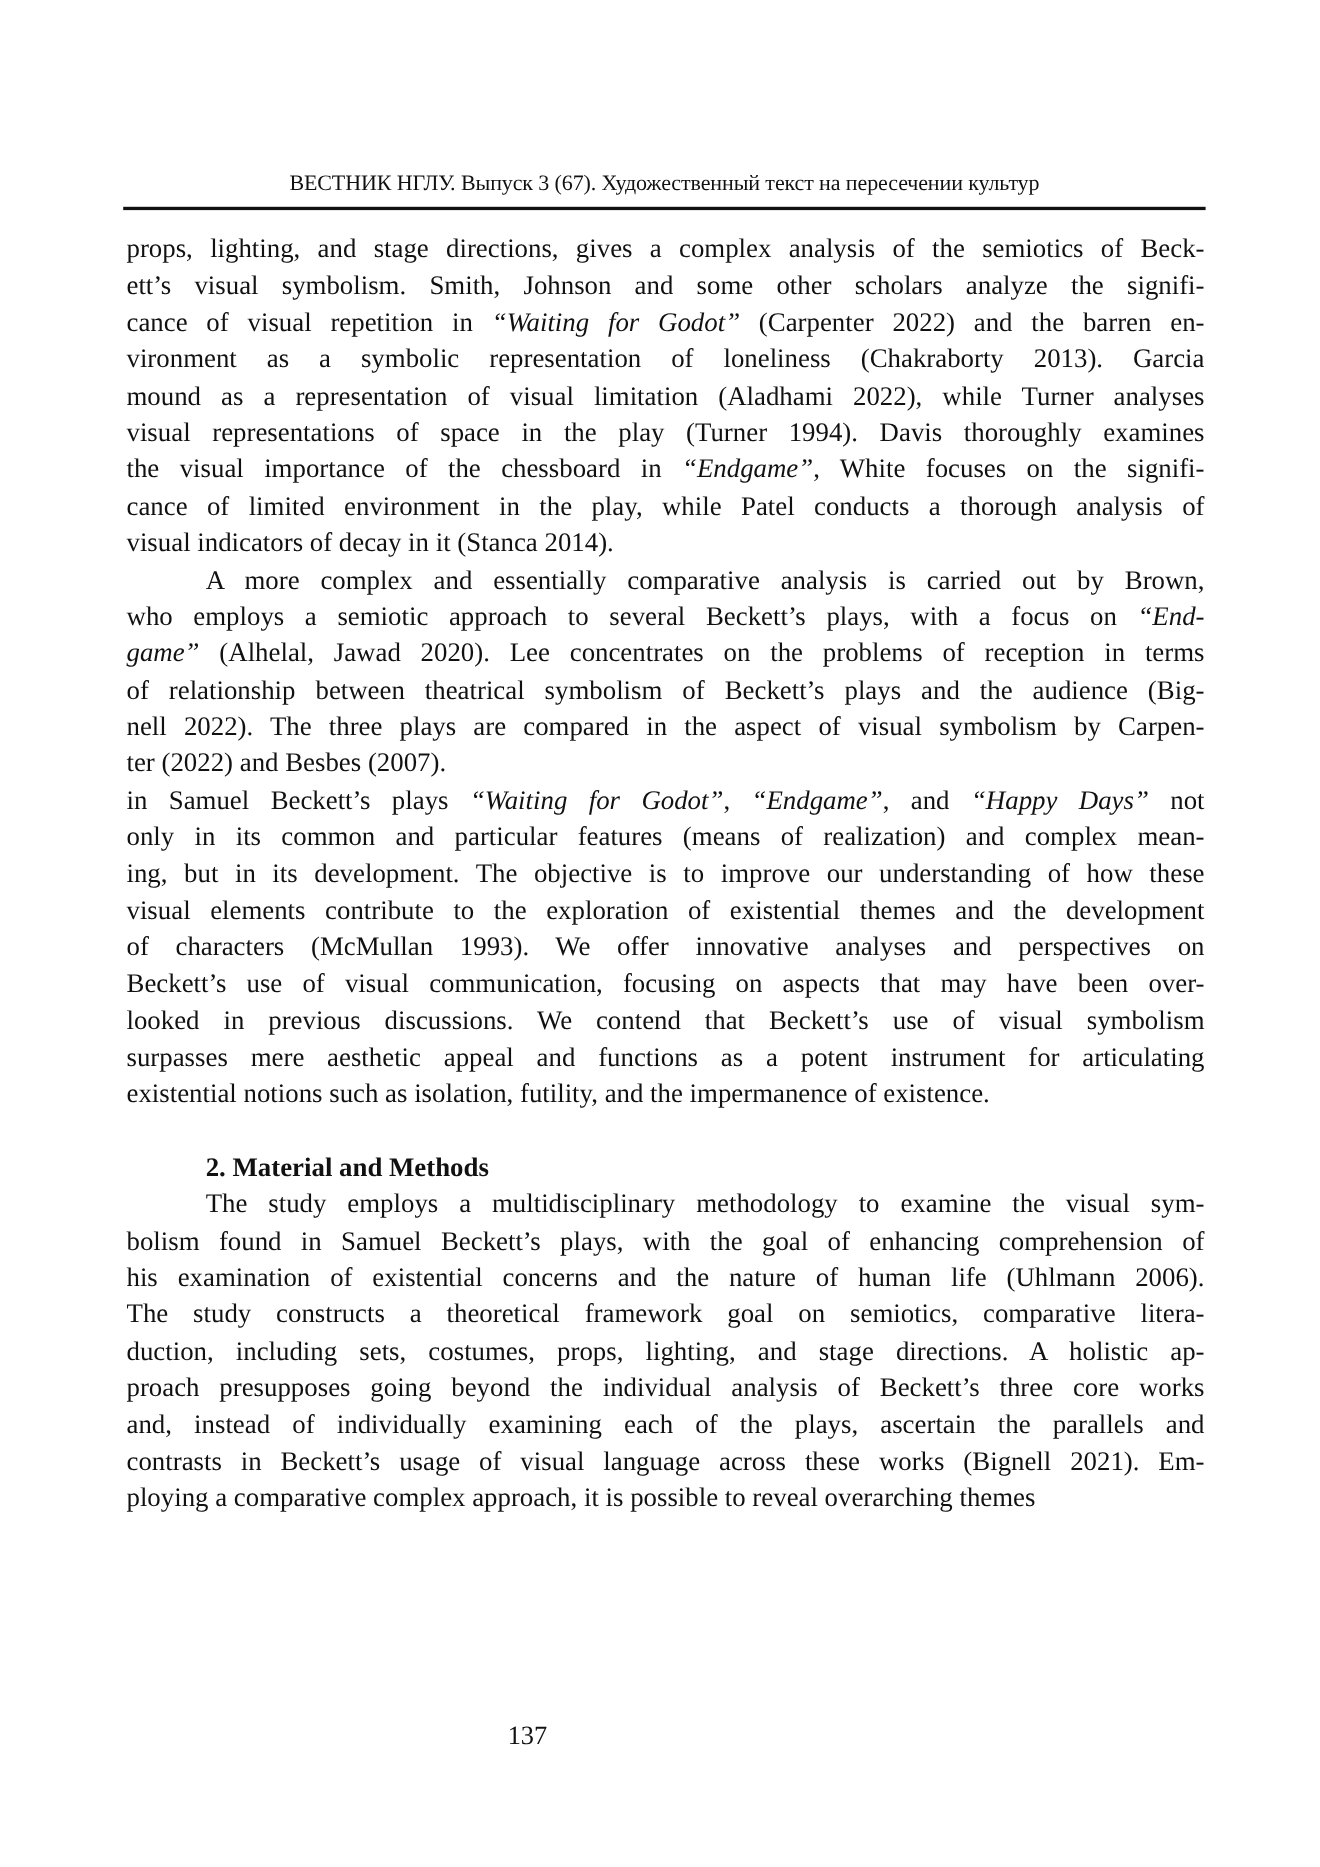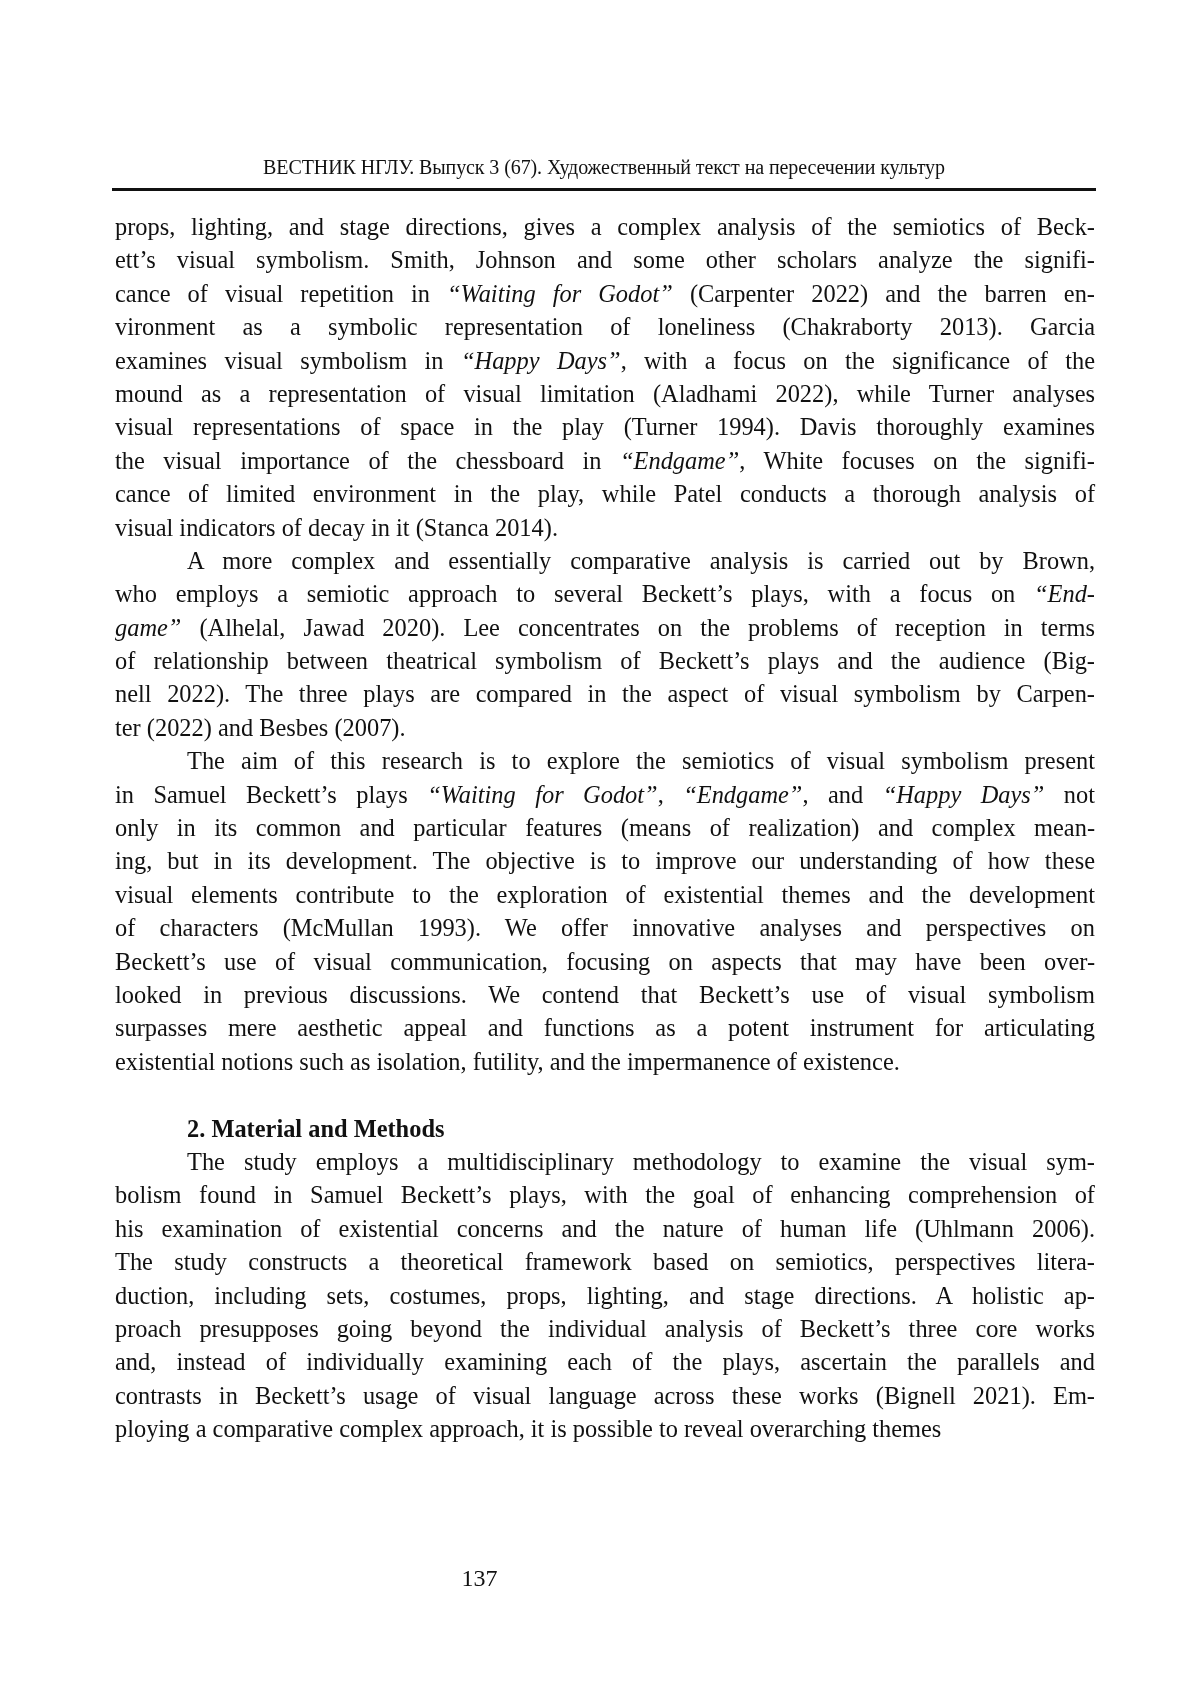--- a/index.html
+++ b/index.html
@@ -23,54 +23,52 @@
 
 <div class="header">ВЕСТНИК НГЛУ. Выпуск 3 (67). Художественный текст на пересечении культур</div>
 <div class="rule"></div>
 
 <div class="body">
   <div>
       <span class="line">props, lighting, and stage directions, gives a complex analysis of the semiotics of Beck-</span>
       <span class="line">ett’s visual symbolism. Smith, Johnson and some other scholars analyze the signifi-</span>
       <span class="line">cance of visual repetition in <i>“Waiting for Godot”</i> (Carpenter 2022) and the barren en-</span>
       <span class="line">vironment as a symbolic representation of loneliness (Chakraborty 2013). Garcia</span>
-      <span class="line">examines visual symbolism in <i>“Happy Days”</i>, with a focus on the significance of the</span>
       <span class="line">mound as a representation of visual limitation (Aladhami 2022), while Turner analyses</span>
       <span class="line">visual representations of space in the play (Turner 1994). Davis thoroughly examines</span>
       <span class="line">the visual importance of the chessboard in <i>“Endgame”</i>, White focuses on the signifi-</span>
       <span class="line">cance of limited environment in the play, while Patel conducts a thorough analysis of</span>
       <span class="line last">visual indicators of decay in it (Stanca 2014).</span>
     </div>
   <div>
       <span class="line indent">A more complex and essentially comparative analysis is carried out by Brown,</span>
       <span class="line">who employs a semiotic approach to several Beckett’s plays, with a focus on <i>“End-</i></span>
       <span class="line"><i>game”</i> (Alhelal, Jawad 2020). Lee concentrates on the problems of reception in terms</span>
       <span class="line">of relationship between theatrical symbolism of Beckett’s plays and the audience (Big-</span>
       <span class="line">nell 2022). The three plays are compared in the aspect of visual symbolism by Carpen-</span>
       <span class="line last">ter (2022) and Besbes (2007).</span>
     </div>
   <div>
-      <span class="line indent">The aim of this research is to explore the semiotics of visual symbolism present</span>
       <span class="line">in Samuel Beckett’s plays <i>“Waiting for Godot”</i>, <i>“Endgame”</i>, and <i>“Happy Days”</i> not</span>
       <span class="line">only in its common and particular features (means of realization) and complex mean-</span>
       <span class="line">ing, but in its development. The objective is to improve our understanding of how these</span>
       <span class="line">visual elements contribute to the exploration of existential themes and the development</span>
       <span class="line">of characters (McMullan 1993). We offer innovative analyses and perspectives on</span>
       <span class="line">Beckett’s use of visual communication, focusing on aspects that may have been over-</span>
       <span class="line">looked in previous discussions. We contend that Beckett’s use of visual symbolism</span>
       <span class="line">surpasses mere aesthetic appeal and functions as a potent instrument for articulating</span>
       <span class="line last">existential notions such as isolation, futility, and the impermanence of existence.</span>
     </div>
   <div class="gap"></div>
   <span class="line indent heading">2. Material and Methods</span>
   <div>
       <span class="line indent">The study employs a multidisciplinary methodology to examine the visual sym-</span>
       <span class="line">bolism found in Samuel Beckett’s plays, with the goal of enhancing comprehension of</span>
       <span class="line">his examination of existential concerns and the nature of human life (Uhlmann 2006).</span>
-      <span class="line">The study constructs a theoretical framework based on semiotics, perspectives litera-</span>
+      <span class="line">The study constructs a theoretical framework goal on semiotics, comparative litera-</span>
       <span class="line">duction, including sets, costumes, props, lighting, and stage directions. A holistic ap-</span>
       <span class="line">proach presupposes going beyond the individual analysis of Beckett’s three core works</span>
       <span class="line">and, instead of individually examining each of the plays, ascertain the parallels and</span>
       <span class="line">contrasts in Beckett’s usage of visual language across these works (Bignell 2021). Em-</span>
       <span class="line last">ploying a comparative complex approach, it is possible to reveal overarching themes</span>
     </div>
 </div>
 
 <div class="page-num">137</div>
 

